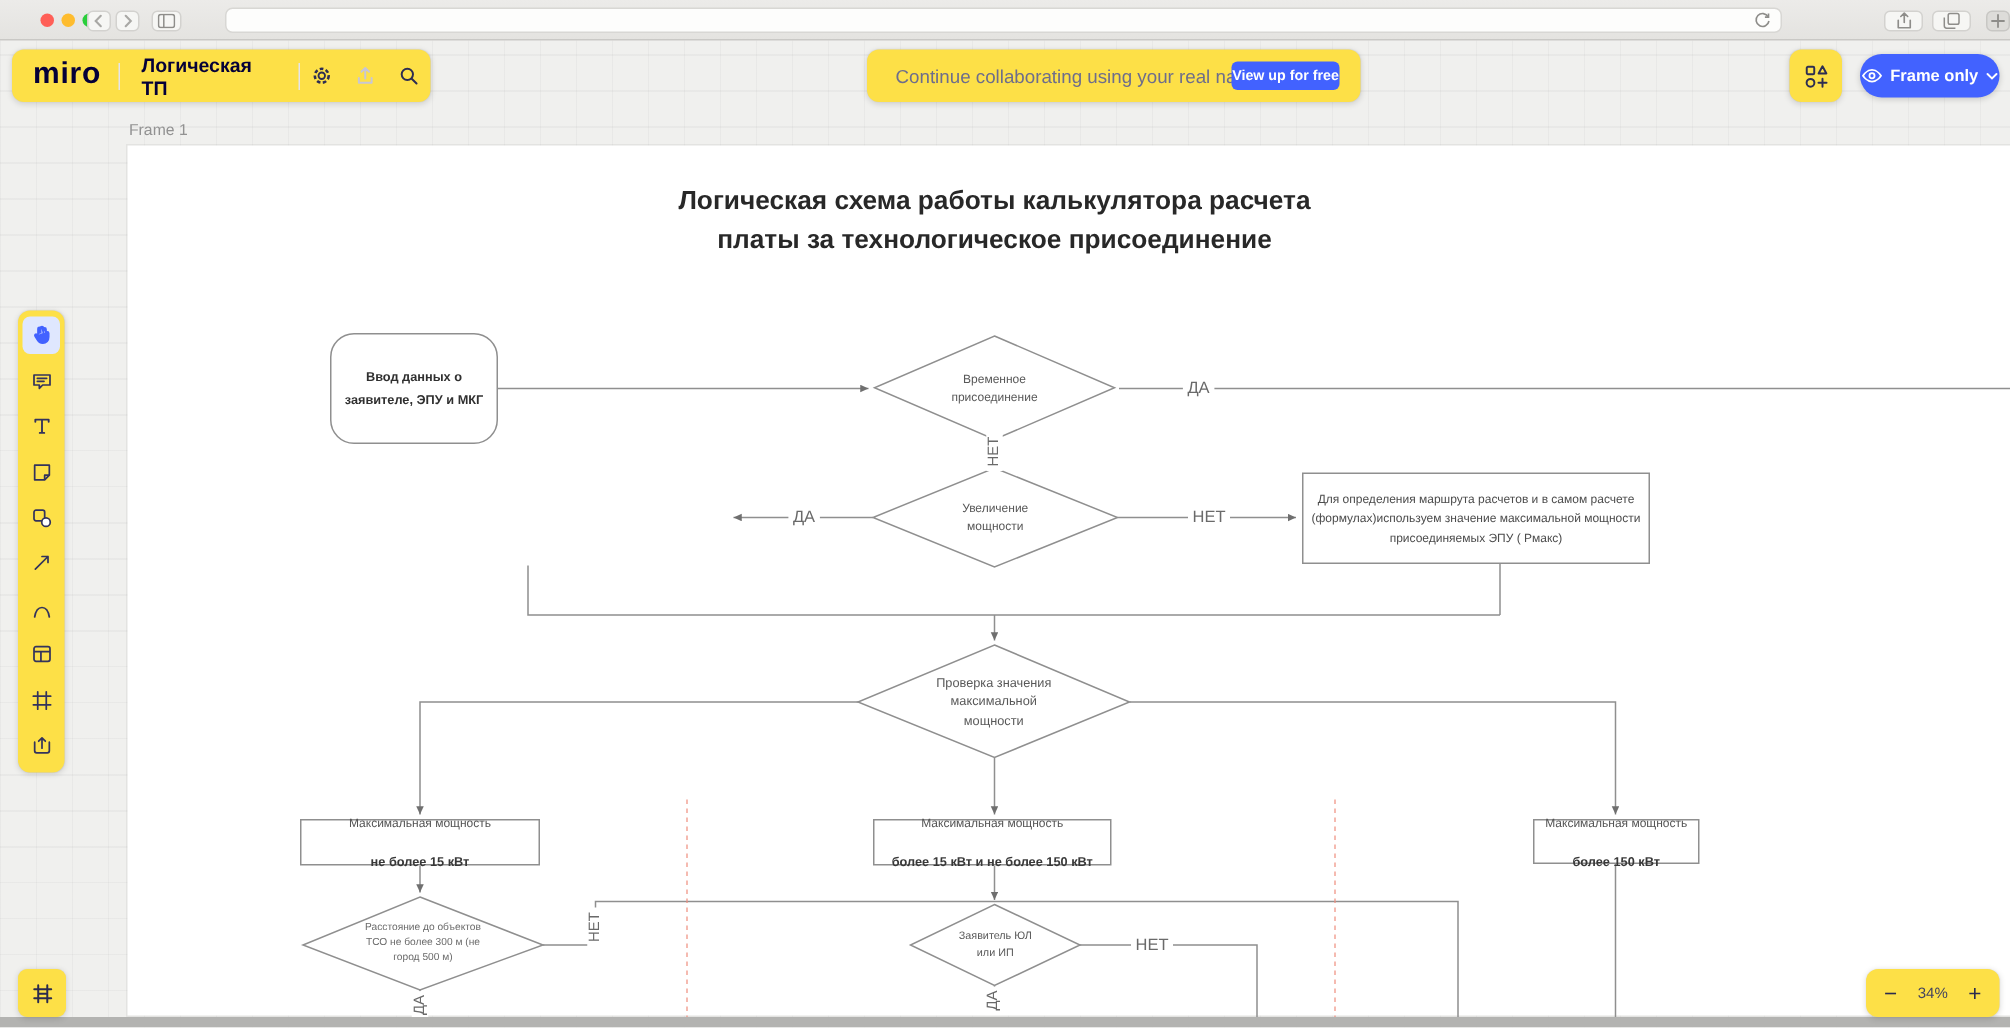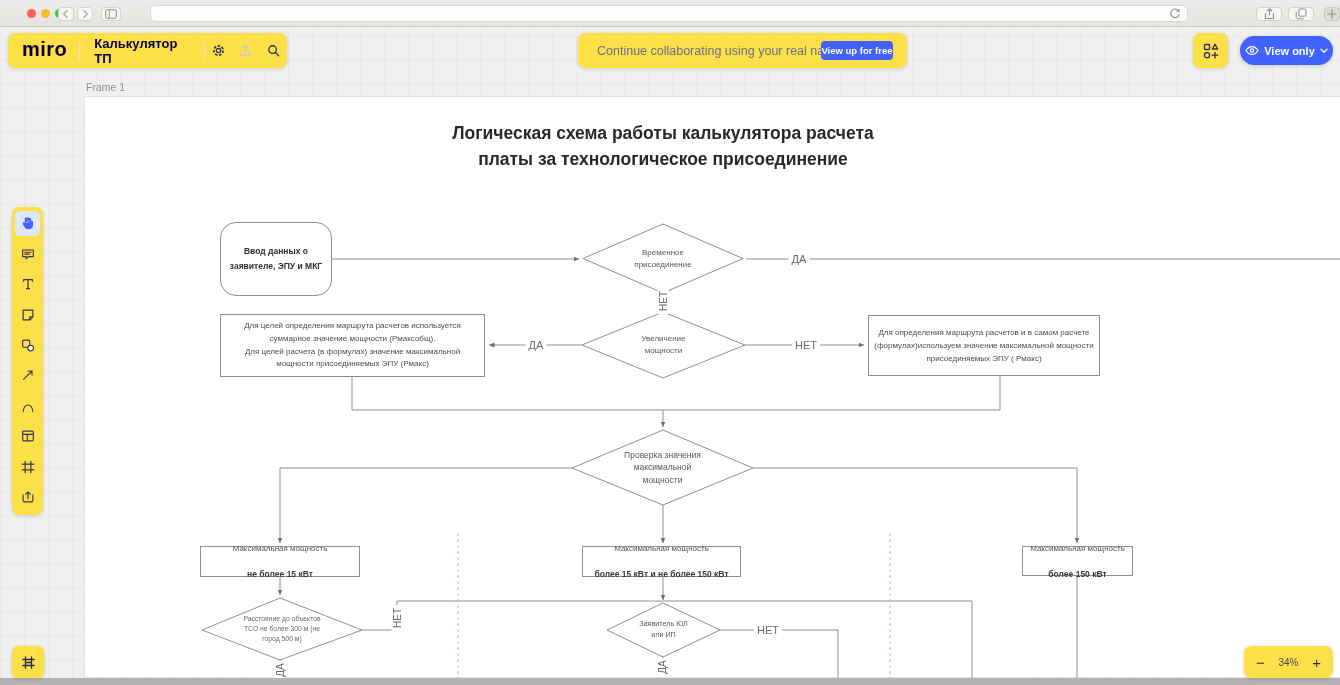--- a/index.html
+++ b/index.html
@@ -151,24 +151,20 @@
 
     <line class="guide" x1="458" y1="533" x2="458" y2="678"></line>
     <line class="guide" x1="890" y1="533" x2="890" y2="678"></line>
   </svg>
 
   <div id="chart-title">Логическая схема работы калькулятора расчета
 платы за технологическое присоединение</div>
 
   <div class="fnode" id="n-start">Ввод данных о
 заявителе, ЭПУ и МКГ</div>
-  <div class="fnode" id="n-route-sum">Для целей определения маршрута расчетов используется
-суммарное значение мощности (Рмаксобщ).
-Для целей расчета (в формулах) значение максимальной
-мощности присоединяемых ЭПУ (Рмакс)</div>
   <div class="fnode" id="n-route-max">Для определения маршрута расчетов  и в самом расчете
 (формулах)используем значение максимальной мощности
 присоединяемых ЭПУ ( Рмакс)</div>
 
   <div class="dlabel" id="t-d1">Временное
 присоединение</div>
   <div class="dlabel" id="t-d2">Увеличение
 мощности</div>
   <div class="dlabel" id="t-d3">Проверка значения
 максимальной
@@ -246,21 +242,21 @@
     <div class="navbtn" style="left:1324px;width:16px;background:#dddcd9;border-color:#c8c7c4;">
       <svg class="ic" width="10" height="10" viewBox="0 0 10 10">
           <path d="M5 1v8M1 5h8" stroke="#8e8d8a" stroke-width="1.2" stroke-linecap="round"></path>
         </svg>
     </div>
   </div>
 
   <div class="card" id="hdr-left">
     <div id="logo">miro</div>
     <div class="vdiv"></div>
-    <div id="board-title">Калькулятор ТП</div>
+    <div id="board-title">Логическая ТП</div>
     <div class="vdiv"></div>
     <div class="hdr-ic">
       <svg class="ic" width="17" height="17" viewBox="0 0 18 18">
           <circle cx="9" cy="9" r="2.3" stroke="#2d2d52" stroke-width="1.3" fill="none"></circle>
           <circle cx="9" cy="9" r="4.9" stroke="#2d2d52" stroke-width="1.8" fill="none" stroke-dasharray="2.6 1.7"></circle>
         </svg>
     </div>
     <div class="hdr-ic">
       <svg class="ic" width="17" height="17" viewBox="0 0 18 18">
           <path d="M9 11V3.6M6.3 6.2L9 3.5l2.7 2.7M4.5 10.5V14h9v-3.5" stroke="#c7c6d6" stroke-width="1.4" fill="none" stroke-linecap="round" stroke-linejoin="round"></path>
@@ -286,21 +282,21 @@
       <circle cx="5" cy="13.2" r="2.6"></circle>
       <path d="M13 10.5v5.4M10.3 13.2h5.4" stroke-linecap="round"></path>
     </svg>
   </div>
 
   <div id="view-only">
     <svg class="ic" width="14" height="11" viewBox="0 0 14 11">
         <path d="M1 5.5S3.4 1.6 7 1.6 13 5.5 13 5.5 10.6 9.4 7 9.4 1 5.5 1 5.5z" stroke="#fff" stroke-width="1.2" fill="none"></path>
         <circle cx="7" cy="5.5" r="1.7" stroke="#fff" stroke-width="1.2" fill="none"></circle>
       </svg>
-    <span>View only</span>
+    <span>Frame only</span>
     <svg class="ic" width="8" height="6" viewBox="0 0 8 6">
         <path d="M1 1.3l3 3 3-3" stroke="#fff" stroke-width="1.3" fill="none" stroke-linecap="round"></path>
       </svg>
   </div>
 
   <div class="card" id="toolpanel">
     <div class="tool sel">
       <svg class="ic" width="16" height="16" viewBox="0 0 18 18" stroke="#4262ff" stroke-width="1.3" fill="#4262ff" stroke-linejoin="round">
           <path d="M6 9V4.6a1 1 0 012 0V8m0-3.9a1 1 0 012 0V8m0-2.9a1 1 0 012 0V9m0-1a1 1 0 012 0v2.8c0 2.8-1.7 4.7-4.4 4.7-2.2 0-3.3-.9-4.3-2.8l-1.5-2.6c-.5-.8.6-1.7 1.3-1L6 9.8z"></path>
         </svg>

